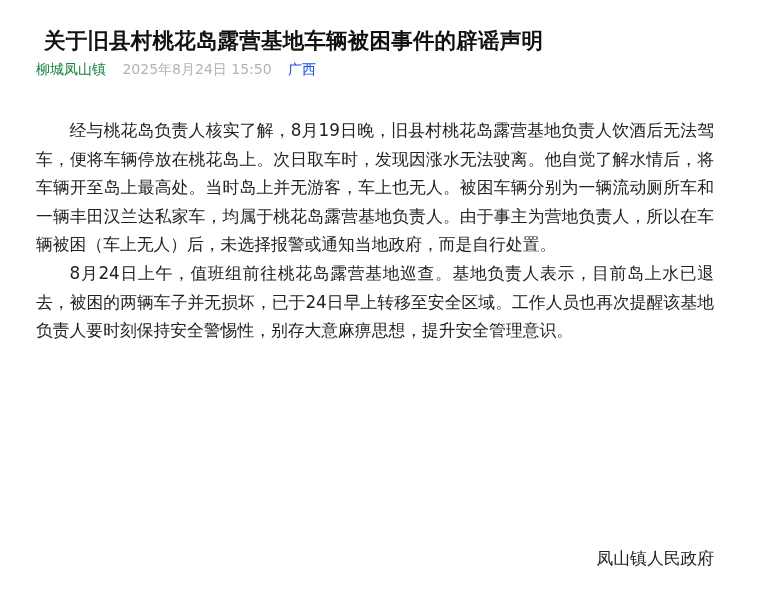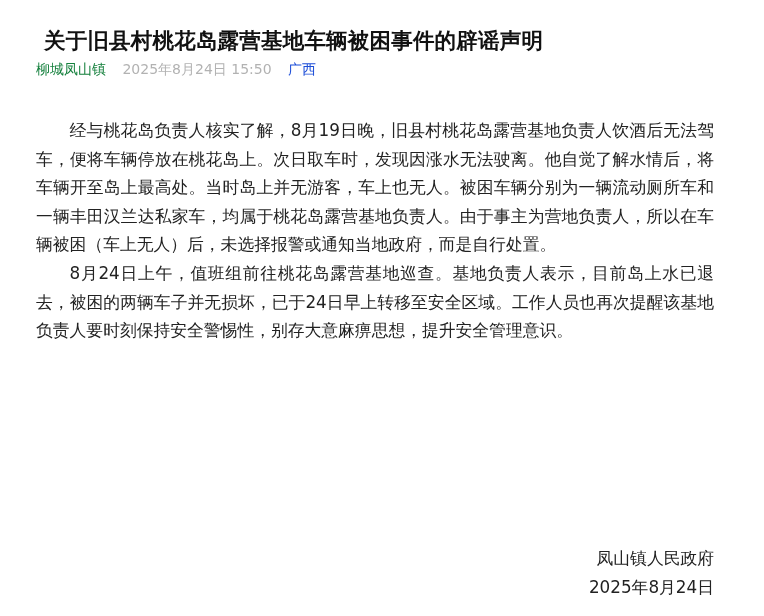--- a/index.html
+++ b/index.html
@@ -28,14 +28,13 @@
   <span class="region">广西</span>
 </div>
 
 <div class="content">
   <p>经与桃花岛负责人核实了解，8月19日晚，旧县村桃花岛露营基地负责人饮酒后无法驾车，便将车辆停放在桃花岛上。次日取车时，发现因涨水无法驶离。他自觉了解水情后，将车辆开至岛上最高处。当时岛上并无游客，车上也无人。被困车辆分别为一辆流动厕所车和一辆丰田汉兰达私家车，均属于桃花岛露营基地负责人。由于事主为营地负责人，所以在车辆被困（车上无人）后，未选择报警或通知当地政府，而是自行处置。</p>
   <p>8月24日上午，值班组前往桃花岛露营基地巡查。基地负责人表示，目前岛上水已退去，被困的两辆车子并无损坏，已于24日早上转移至安全区域。工作人员也再次提醒该基地负责人要时刻保持安全警惕性，别存大意麻痹思想，提升安全管理意识。</p>
 </div>
 
 <div class="signature">
   <div>凤山镇人民政府</div>
-  <div>2025年8月24日</div>
 </div>
 
 </body></html>

